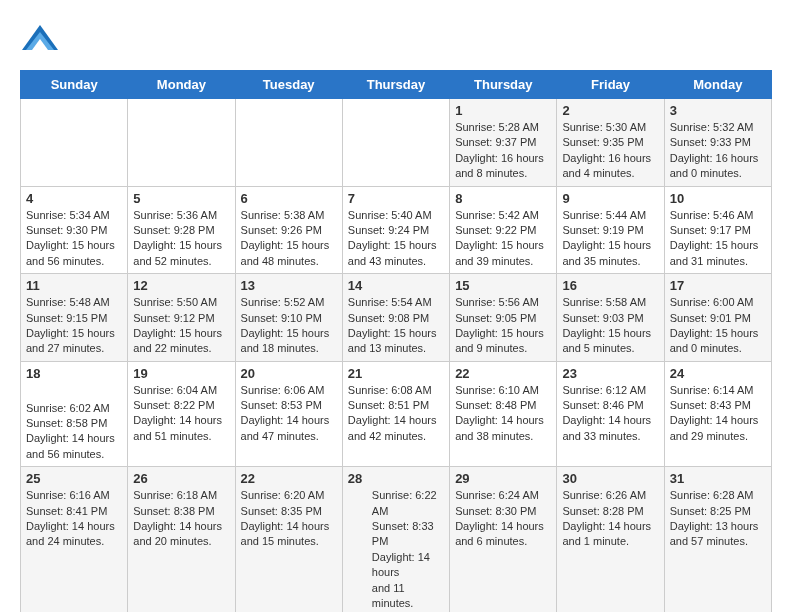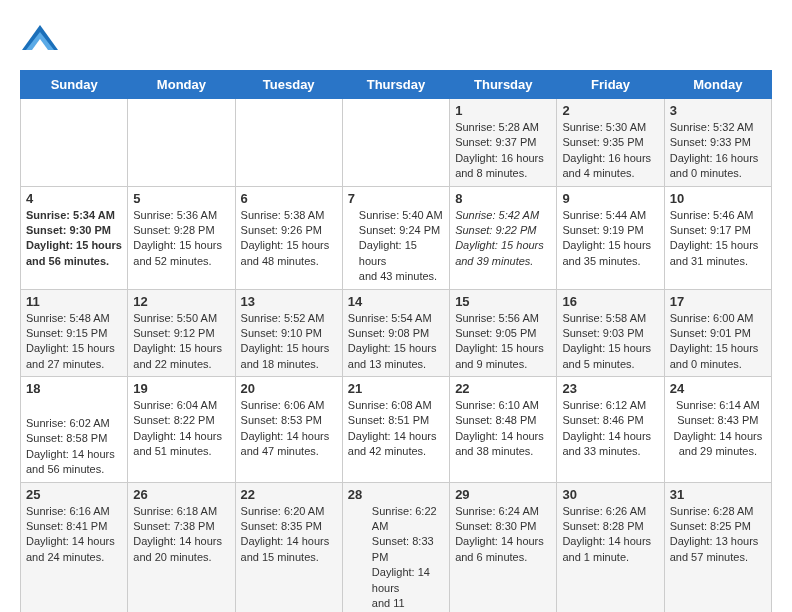--- a/index.html
+++ b/index.html
@@ -141,49 +141,49 @@
           <div class="day-num">3</div>
           <div class="day-info" style="white-space: pre-line;">Sunrise: 5:32 AM
 Sunset: 9:33 PM
 Daylight: 16 hours
 and 0 minutes.</div>
         </td>
       </tr>
       <tr>
         <td>
           <div class="day-num">4</div>
-          <div class="day-info" style="white-space: pre-line; font-weight: bold;">Sunrise: 5:34 AM
+          <div class="day-info" style="white-space: pre-line;">Sunrise: 5:34 AM
 Sunset: 9:30 PM
 Daylight: 15 hours
 and 56 minutes.</div>
         </td>
         <td>
           <div class="day-num">5</div>
           <div class="day-info" style="white-space: pre-line;">Sunrise: 5:36 AM
 Sunset: 9:28 PM
 Daylight: 15 hours
 and 52 minutes.</div>
         </td>
         <td>
           <div class="day-num">6</div>
           <div class="day-info" style="white-space: pre-line;">Sunrise: 5:38 AM
 Sunset: 9:26 PM
 Daylight: 15 hours
 and 48 minutes.</div>
         </td>
         <td>
           <div class="day-num">7</div>
-          <div class="day-info" style="white-space: pre-line; margin-left: 11px;">Sunrise: 5:40 AM
+          <div class="day-info" style="white-space: pre-line;">Sunrise: 5:40 AM
 Sunset: 9:24 PM
 Daylight: 15 hours
 and 43 minutes.</div>
         </td>
         <td>
           <div class="day-num">8</div>
-          <div class="day-info" style="white-space: pre-line; font-style: italic;">Sunrise: 5:42 AM
+          <div class="day-info" style="white-space: pre-line;">Sunrise: 5:42 AM
 Sunset: 9:22 PM
 Daylight: 15 hours
 and 39 minutes.</div>
         </td>
         <td>
           <div class="day-num">9</div>
           <div class="day-info" style="white-space: pre-line;">Sunrise: 5:44 AM
 Sunset: 9:19 PM
 Daylight: 15 hours
 and 35 minutes.</div>
@@ -285,38 +285,38 @@
         </td>
         <td>
           <div class="day-num">23</div>
           <div class="day-info" style="white-space: pre-line;">Sunrise: 6:12 AM
 Sunset: 8:46 PM
 Daylight: 14 hours
 and 33 minutes.</div>
         </td>
         <td>
           <div class="day-num">24</div>
-          <div class="day-info" style="white-space: pre-line; text-align: center;">Sunrise: 6:14 AM
+          <div class="day-info" style="white-space: pre-line;">Sunrise: 6:14 AM
 Sunset: 8:43 PM
 Daylight: 14 hours
 and 29 minutes.</div>
         </td>
       </tr>
       <tr>
         <td>
           <div class="day-num">25</div>
           <div class="day-info" style="white-space: pre-line;">Sunrise: 6:16 AM
 Sunset: 8:41 PM
 Daylight: 14 hours
 and 24 minutes.</div>
         </td>
         <td>
           <div class="day-num">26</div>
           <div class="day-info" style="white-space: pre-line;">Sunrise: 6:18 AM
-Sunset: 7:38 PM
+Sunset: 8:38 PM
 Daylight: 14 hours
 and 20 minutes.</div>
         </td>
         <td>
           <div class="day-num">22</div>
           <div class="day-info" style="white-space: pre-line;">Sunrise: 6:20 AM
 Sunset: 8:35 PM
 Daylight: 14 hours
 and 15 minutes.</div>
         </td>

